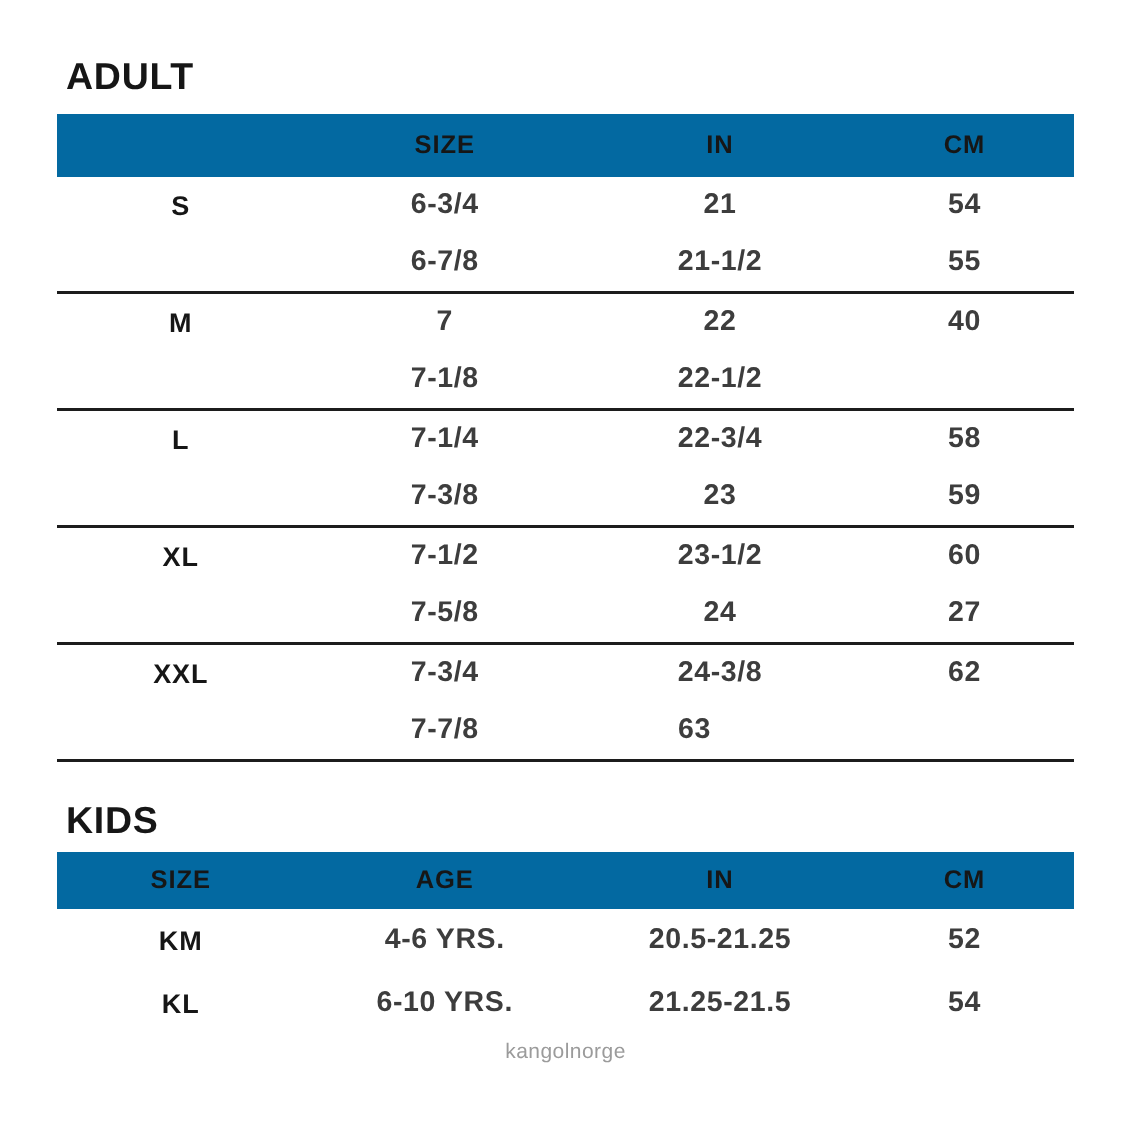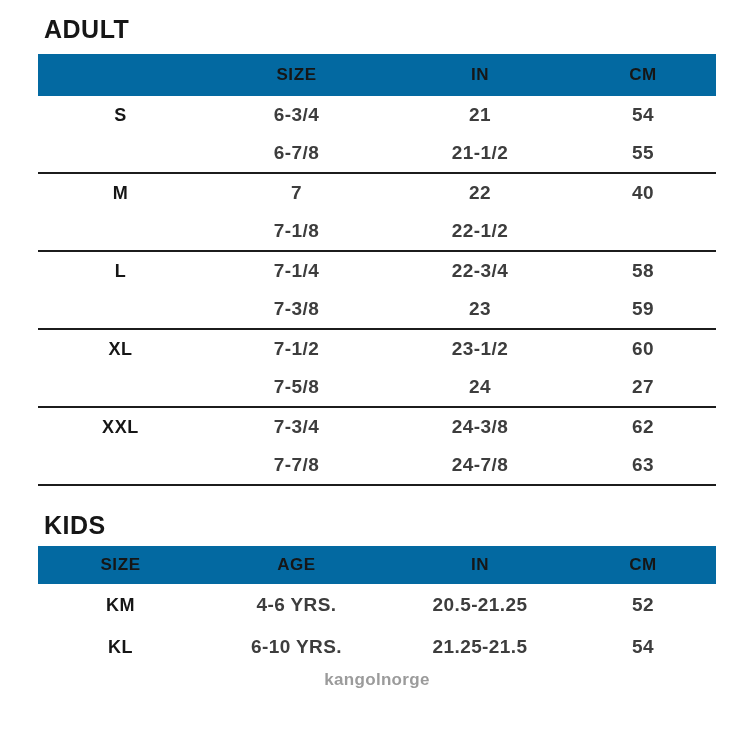--- a/index.html
+++ b/index.html
@@ -13,21 +13,21 @@
   .page { position: relative; width: 754px; height: 754px; overflow: hidden; }
 
   .section-title {
     margin: 0 0 0 44px;
     font-size: 25px;
     line-height: 27px;
     font-weight: 800;
     letter-spacing: 0.5px;
     color: #161616;
   }
-  #adult-title { padding-top: 16px; }
+  #adult-title { padding-top: 38px; }
   #kids-title  { margin-top: 26px; }
 
   .size-table { margin-left: 38px; width: 678px; }
   #adult-table { margin-top: 11px; }
   #kids-table  { margin-top: 7px; }
 
   .thead {
     display: flex; align-items: center;
     background: #0369a1;
   }
@@ -62,22 +62,22 @@
     font-size: 19px;
     font-weight: 700;
     letter-spacing: 0.4px;
     color: #3d3d3d;
   }
 
   .footer {
     margin-top: 2px;
     width: 754px;
     text-align: center;
-    font-size: 17px;
-    font-weight: 700;
+    font-size: 14px;
+    font-weight: 400;
     letter-spacing: 0.3px;
     color: #9b9b9b;
   }
 </style>
 </head>
 <body>
 
 <div class="page">
 
   <div class="section-title" id="adult-title">ADULT</div>
@@ -152,21 +152,20 @@
     <div class="group">
       <div class="row">
         <div class="cell c1 row-label">XXL</div>
         <div class="cell c2 data-value">7-3/4</div>
         <div class="cell c3 data-value">24-3/8</div>
         <div class="cell c4 data-value">62</div>
       </div>
       <div class="row">
         <div class="cell c1 row-label"></div>
         <div class="cell c2 data-value">7-7/8</div>
-        <div class="cell c3 data-value">24-7/8</div>
         <div class="cell c4 data-value">63</div>
       </div>
     </div>
   </div>
 
   <div class="section-title" id="kids-title">KIDS</div>
 
   <div class="size-table" id="kids-table">
     <div class="thead">
       <div class="cell c1 head-label">SIZE</div>

